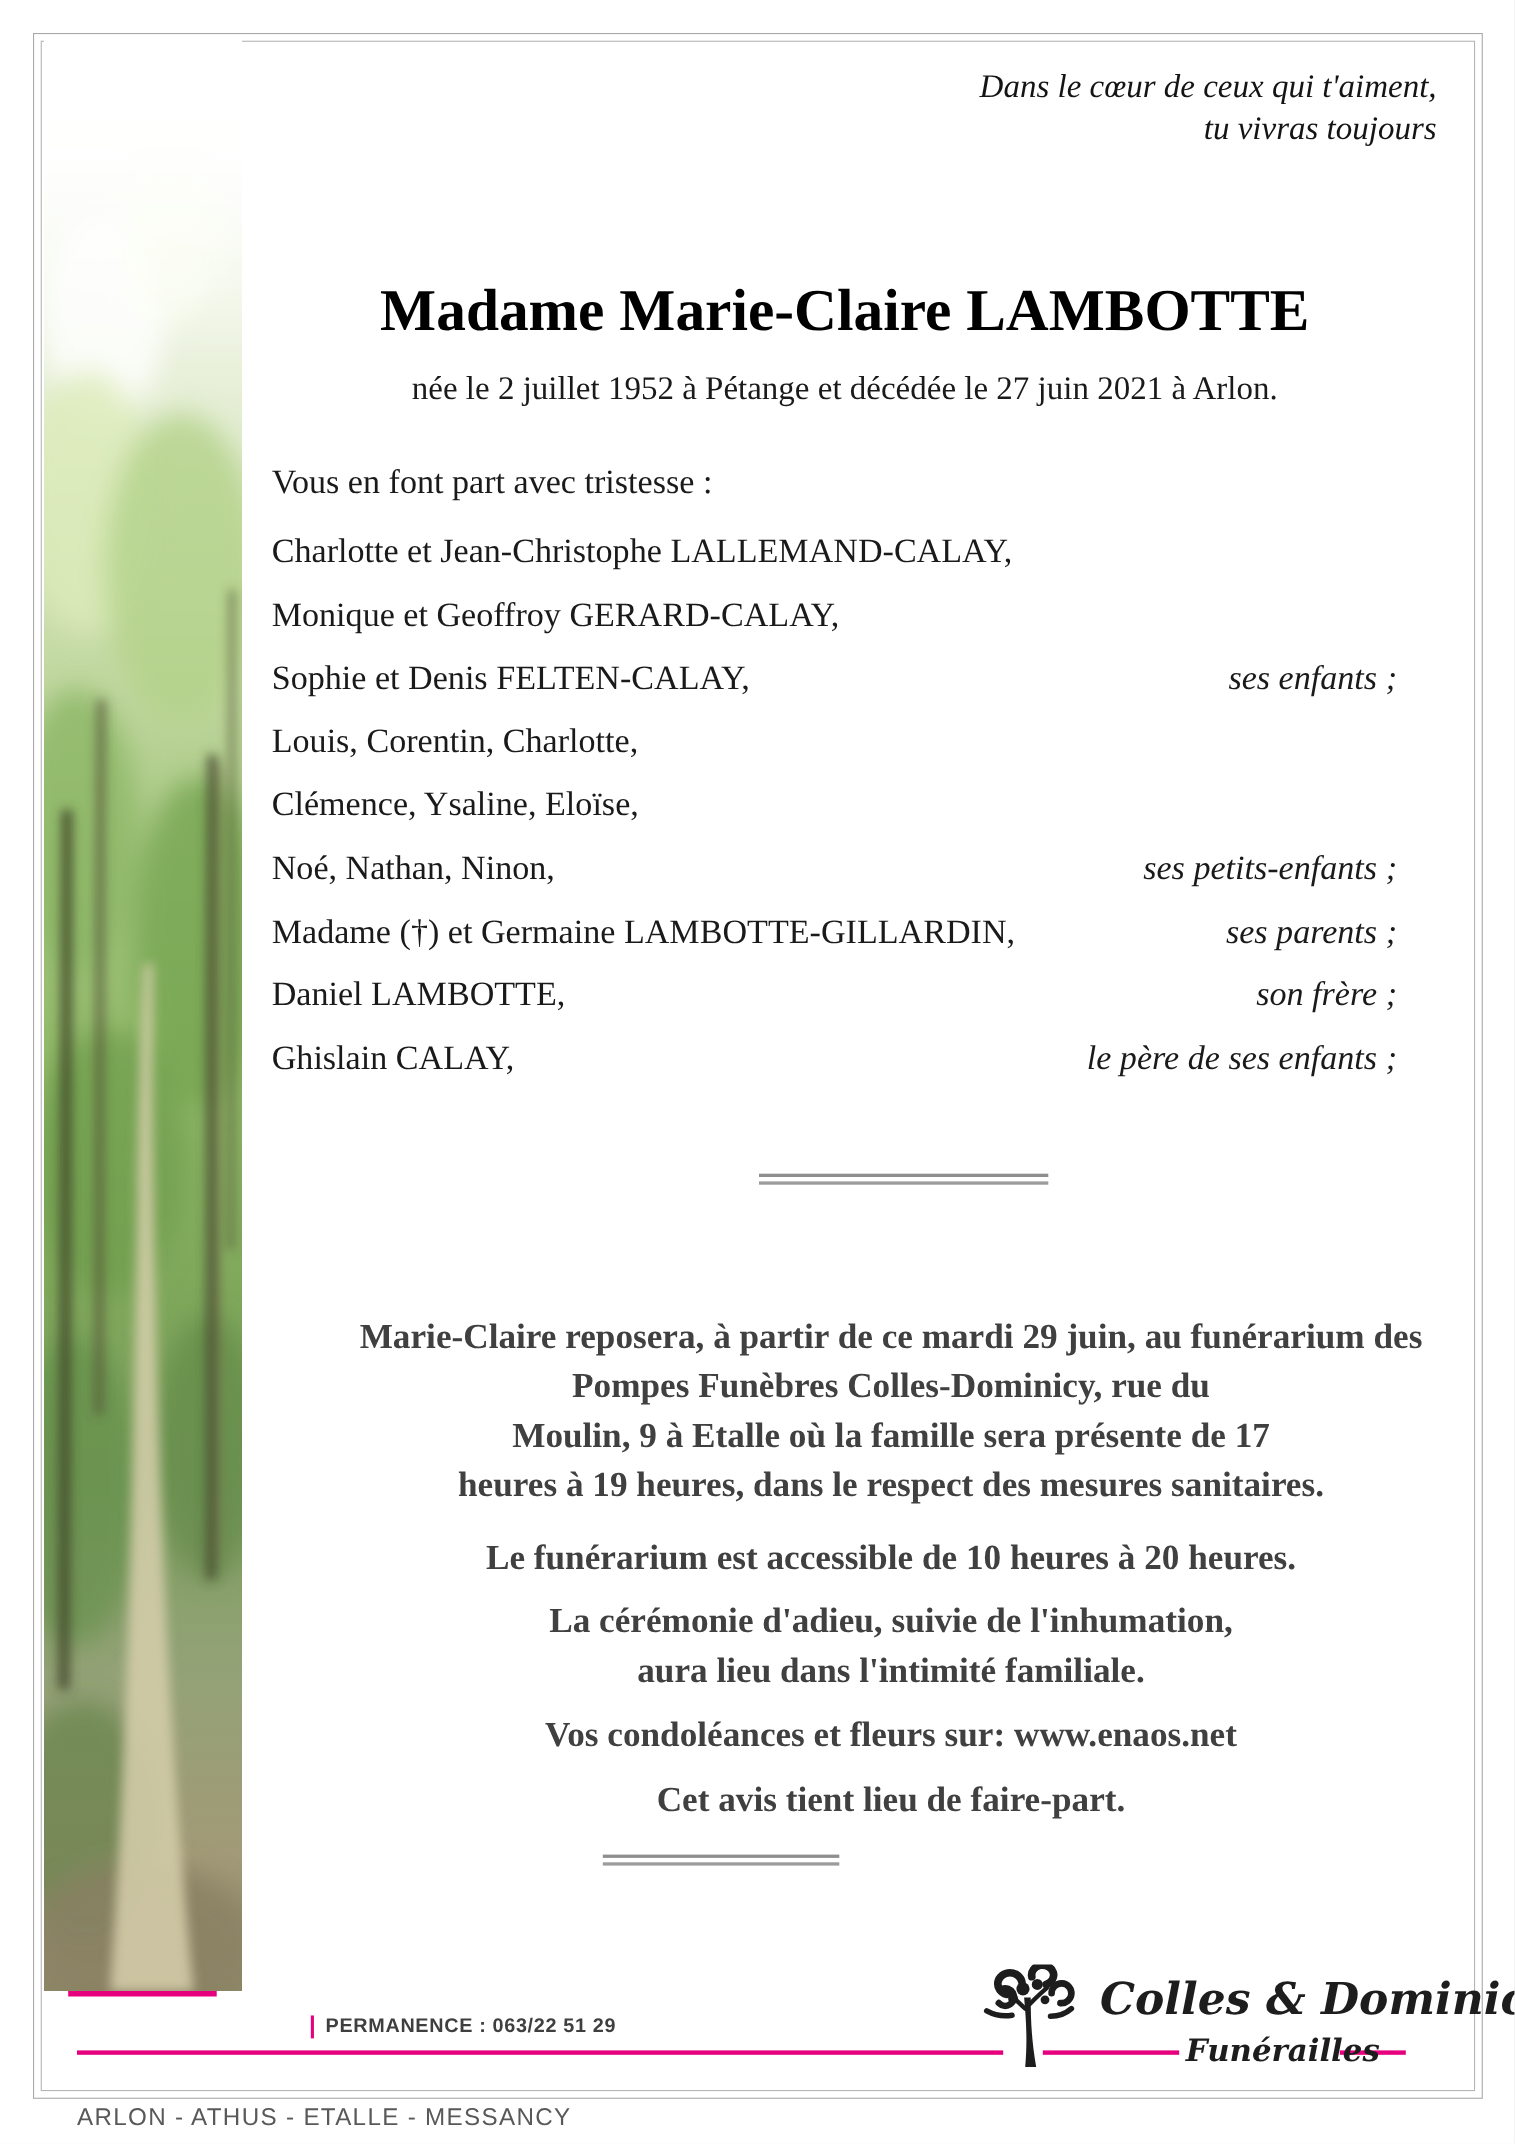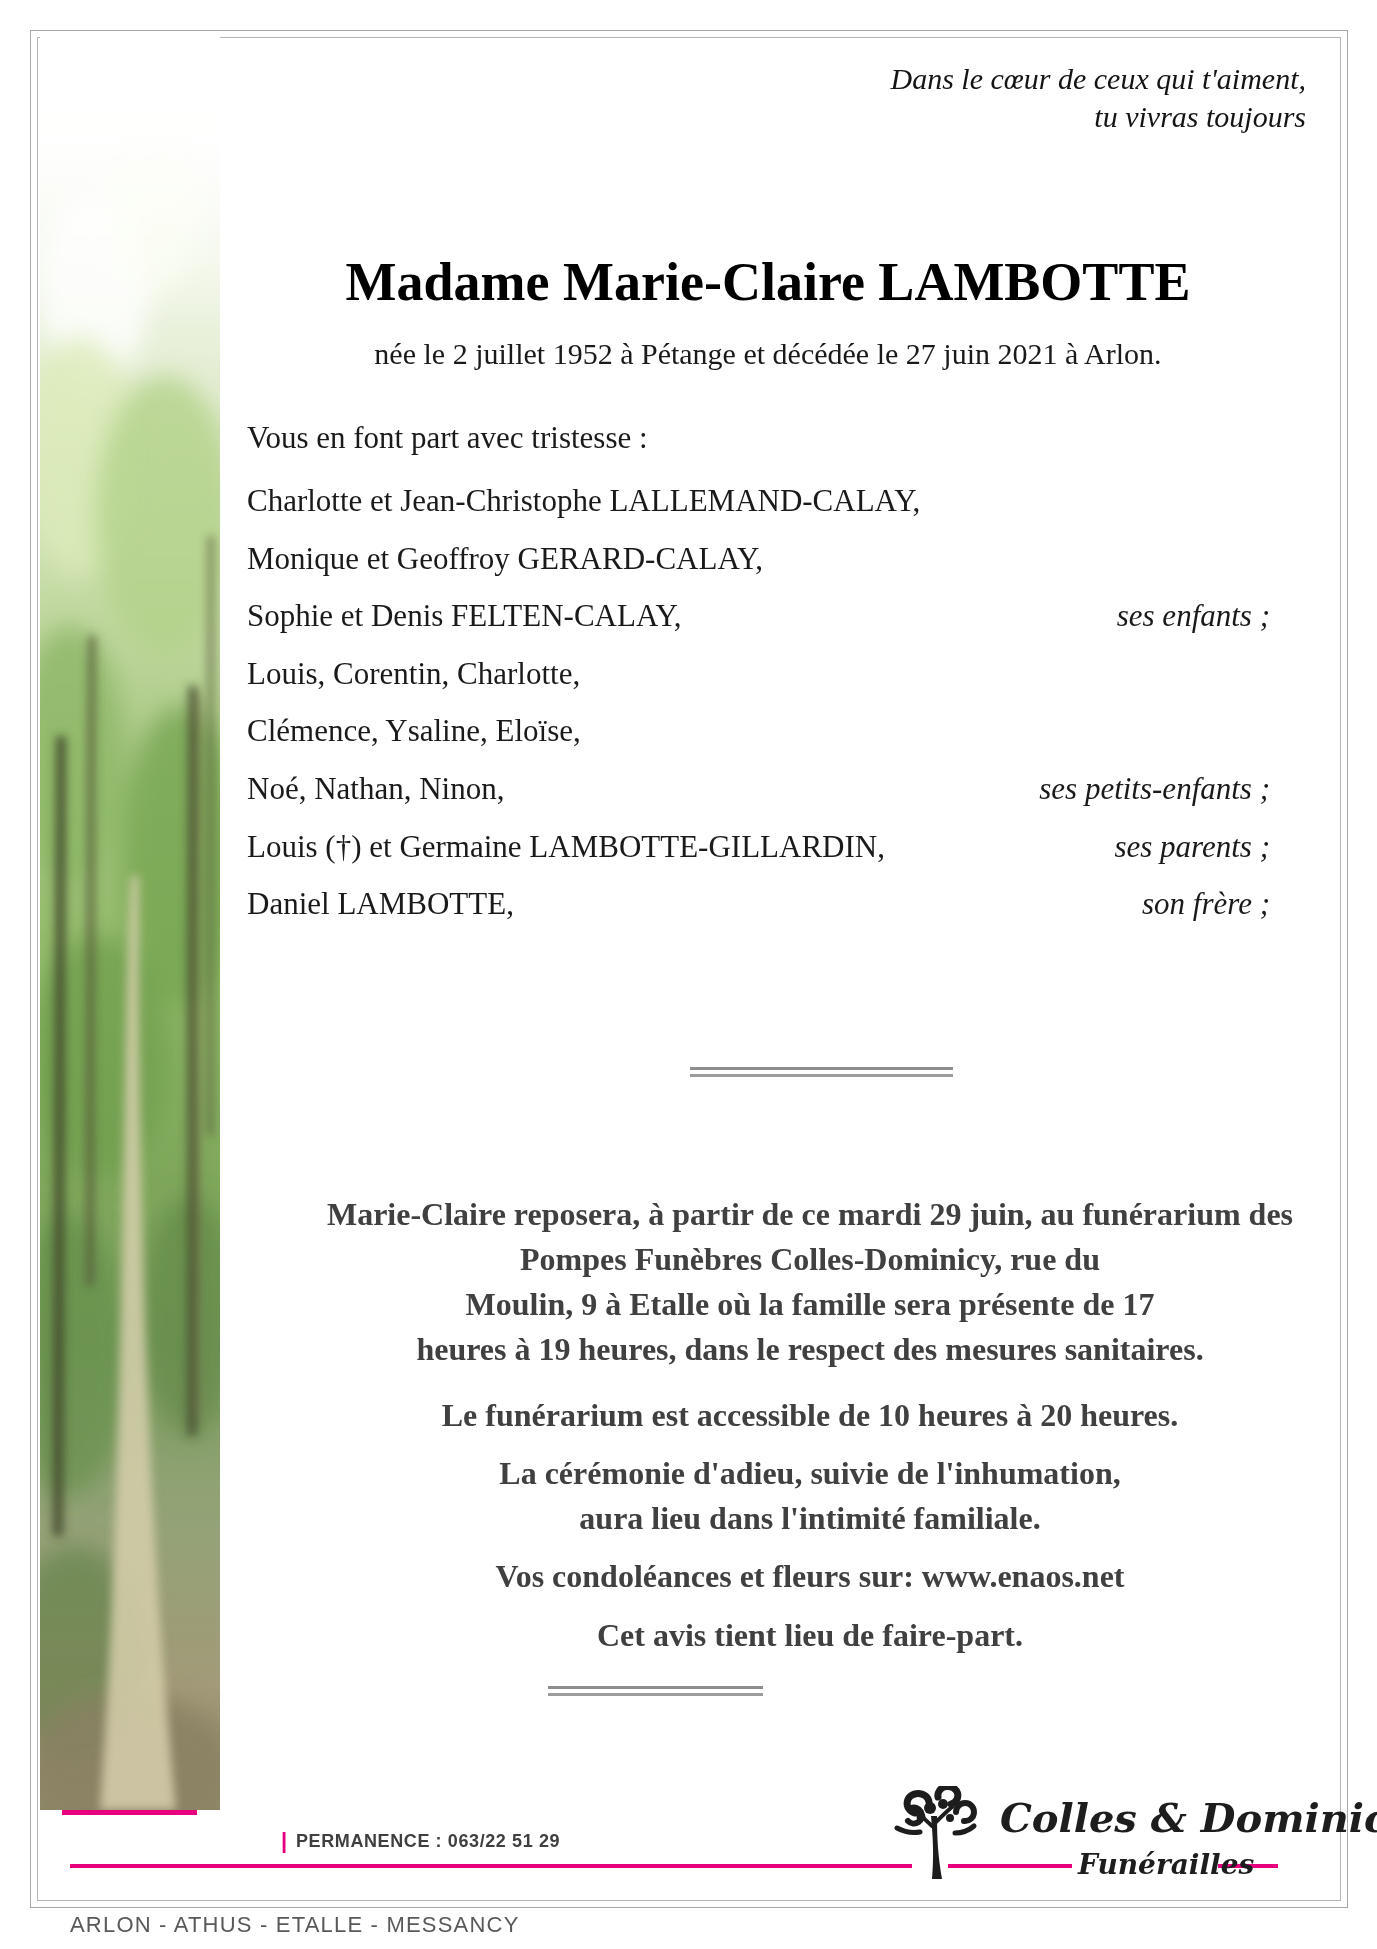--- a/index.html
+++ b/index.html
@@ -137,26 +137,30 @@
     </div>
     <div class="family-row">
       <span class="name">Clémence, Ysaline, Eloïse,</span>
       <span class="relation"></span>
     </div>
     <div class="family-row">
       <span class="name">Noé, Nathan, Ninon,</span>
       <span class="relation">ses petits-enfants ;</span>
     </div>
     <div class="family-row">
-      <span class="name">Louis (†) et Germaine LAMBOTTE-GILLARDIN,</span>
+      <span class="name">Madame (†) et Germaine LAMBOTTE-GILLARDIN,</span>
       <span class="relation">ses parents ;</span>
     </div>
     <div class="family-row">
       <span class="name">Daniel LAMBOTTE,</span>
       <span class="relation">son frère ;</span>
+    </div>
+    <div class="family-row">
+      <span class="name">Ghislain CALAY,</span>
+      <span class="relation">le père de ses enfants ;</span>
     </div>
   </div>
 
   <div class="divider divider-1"></div>
 
   <div class="announce p1">
     <div>Marie-Claire reposera, à partir de ce mardi 29 juin, au funérarium des</div>
     <div>Pompes Funèbres Colles-Dominicy, rue du</div>
     <div>Moulin, 9 à Etalle où la famille sera présente de 17</div>
     <div>heures à 19 heures, dans le respect des mesures sanitaires.</div>

